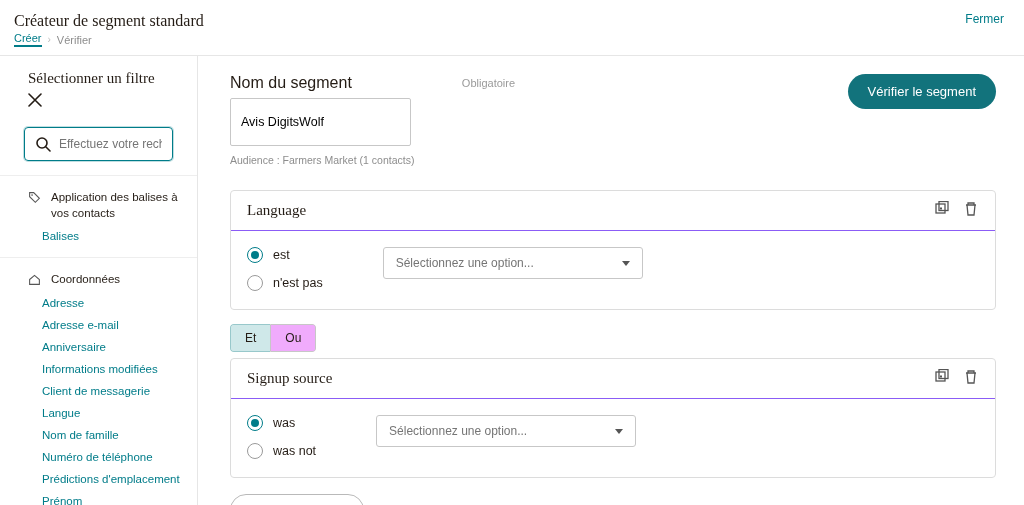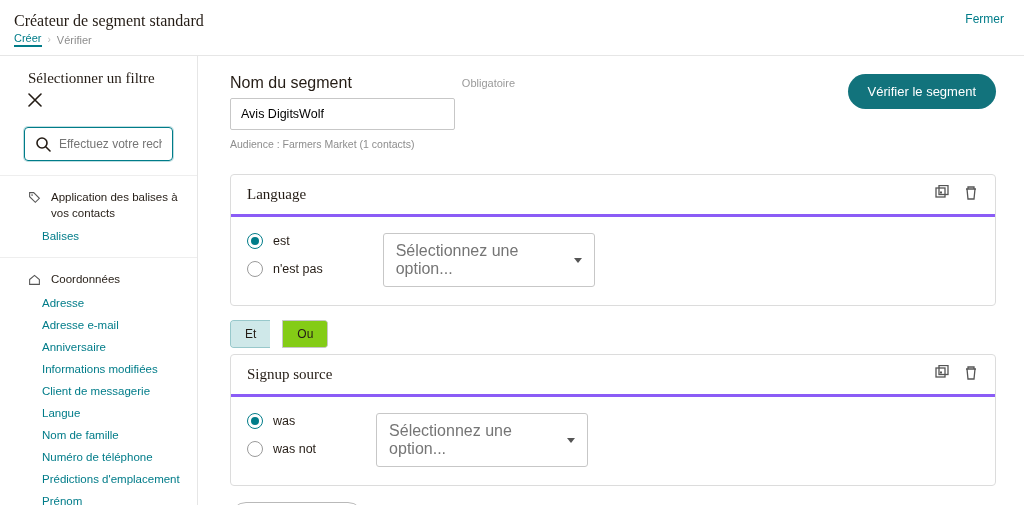--- a/index.html
+++ b/index.html
@@ -131,22 +131,22 @@
   .name-block { flex: 0 0 auto; }
   .name-labels {
     display: flex;
     align-items: center;
     gap: 110px;
     margin-bottom: 6px;
   }
   .name-labels .lbl { font-size: 16px; color: #241c15; font-weight: 500; }
   .name-labels .req { font-size: 11px; color: #9a9a9a; }
   .name-input {
-    width: 225px;
-    padding: 8px 10px;
+    width: 181px;
+    padding: 16px 10px;
     border: 1px solid #c7c7c7;
     border-radius: 2px;
     font-size: 12.5px;
   }
   .audience-line {
     font-size: 10.5px;
     color: #8d8d8d;
     margin-top: 8px;
   }
 
@@ -166,21 +166,21 @@
   .condition-card {
     border: 1px solid #dcdcdc;
     border-radius: 4px;
     margin-top: 24px;
   }
   .cond-head {
     display: flex;
     align-items: center;
     justify-content: space-between;
     padding: 10px 16px;
-    border-bottom: 3px solid #8b5cf6;
+    border-bottom: 1px solid #8b5cf6;
   }
   .cond-head h3 {
     font-family: Georgia, "Times New Roman", serif;
     font-size: 15px;
     font-weight: 400;
   }
   .cond-head .actions { display: flex; gap: 14px; color: #555; }
   .cond-head .actions svg { cursor: pointer; }
 
   .cond-body {
@@ -193,50 +193,49 @@
   .radio-item { display: flex; align-items: center; gap: 10px; font-size: 12.5px; cursor: pointer; }
   .radio-dot {
     width: 16px; height: 16px; border: 1.5px solid #9a9a9a; border-radius: 50%; position: relative;
   }
   .radio-item.selected .radio-dot { border-color: #007c89; }
   .radio-item.selected .radio-dot::after {
     content: ""; position: absolute; inset: 3px; border-radius: 50%; background: #007c89;
   }
 
   .select-box {
-    width: 212px;
+    width: 260px;
     border: 1px solid #c7c7c7;
     border-radius: 3px;
     padding: 8px 12px;
-    font-size: 16px;
+    font-size: 12px;
     color: #757575;
     display: flex;
     align-items: center;
-    justify-content: center;
+    justify-content: space-between;
     cursor: pointer;
     background: #fff;
   }
   .select-box .caret {
     width: 0; height: 0; border-left: 4px solid transparent; border-right: 4px solid transparent; border-top: 5px solid #555;
   }
 
   .et-ou-row {
     display: flex;
     margin-top: 14px;
     border-radius: 4px;
     overflow: hidden;
     width: fit-content;
-    gap: 12px;
   }
   .et-ou-row .seg {
     padding: 6px 14px;
     border: 1px solid #c7c7c7;
     font-size: 12px;
     cursor: pointer;
-    background: #84cc16;
+    background: #f0abfc;
   }
   .et-ou-row .seg:first-child { border-right: none; border-radius: 3px 0 0 3px; }
   .et-ou-row .seg:last-child  { border-radius: 0 3px 3px 0; }
   .et-ou-row .seg.active { background: #cfe8e9; border-color: #98c8cb; }
 
   .add-filter {
     margin-top: 16px;
     display: inline-flex;
     align-items: center;
     gap: 8px;

